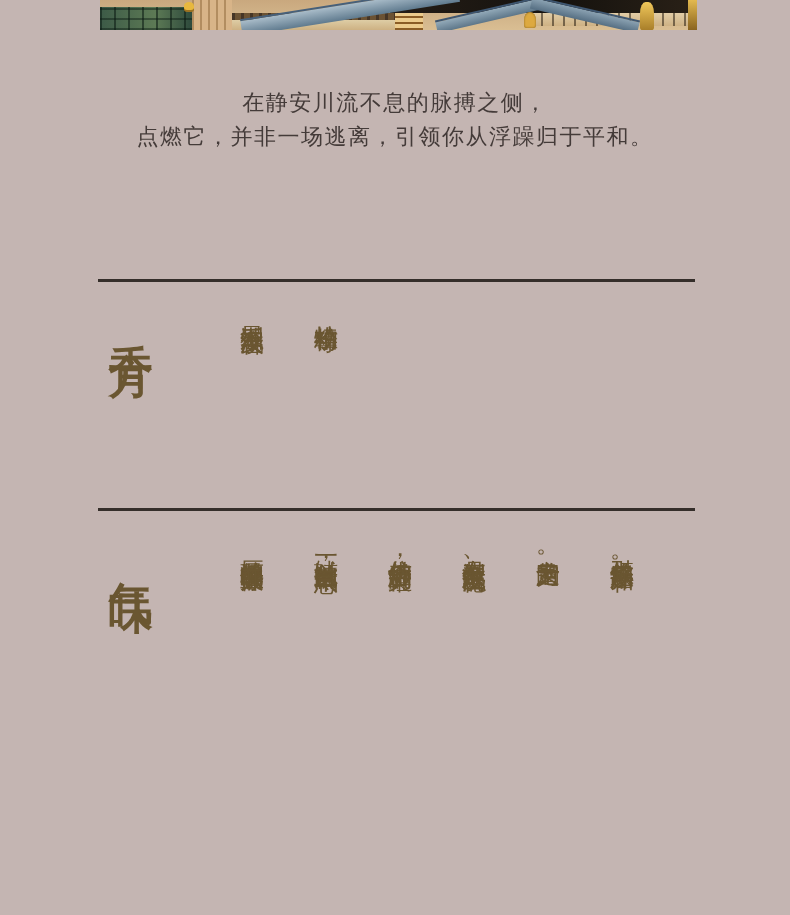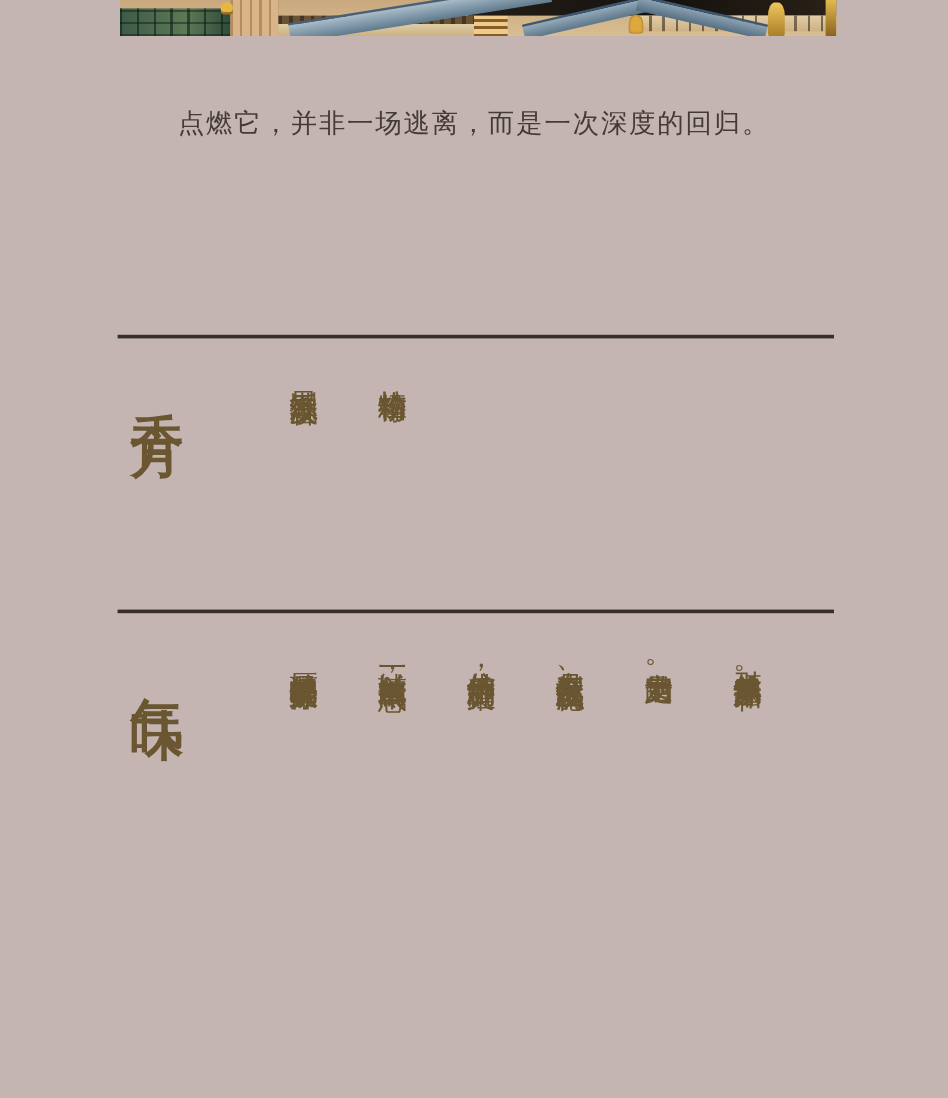--- a/index.html
+++ b/index.html
@@ -146,21 +146,22 @@
     <div class="h-cream-wall"></div>
     <div class="h-roof-main"></div>
     <div class="h-gable-l"></div>
     <div class="h-gable-r"></div>
     <div class="h-finial-peak"></div>
     <div class="h-finial-right"></div>
     <div class="h-gold-edge"></div>
   </div>
 
   <div class="intro">
-    <div>点燃它，并非一场逃离，而是一次深度的回归。</div>
+    <div>在静安川流不息的脉搏之侧，</div>
+    <div>点燃它，并非一场逃离，引领你从浮躁归于平和。</div>
   </div>
 
   <div class="rule rule-1"></div>
   <div class="v-title title-formula">香方</div>
   <div class="cols cols-formula">
     <div class="v-col">星洲系安汶沉香</div>
     <div class="v-col">植物粘粉等</div>
   </div>
 
   <div class="rule rule-2"></div>

